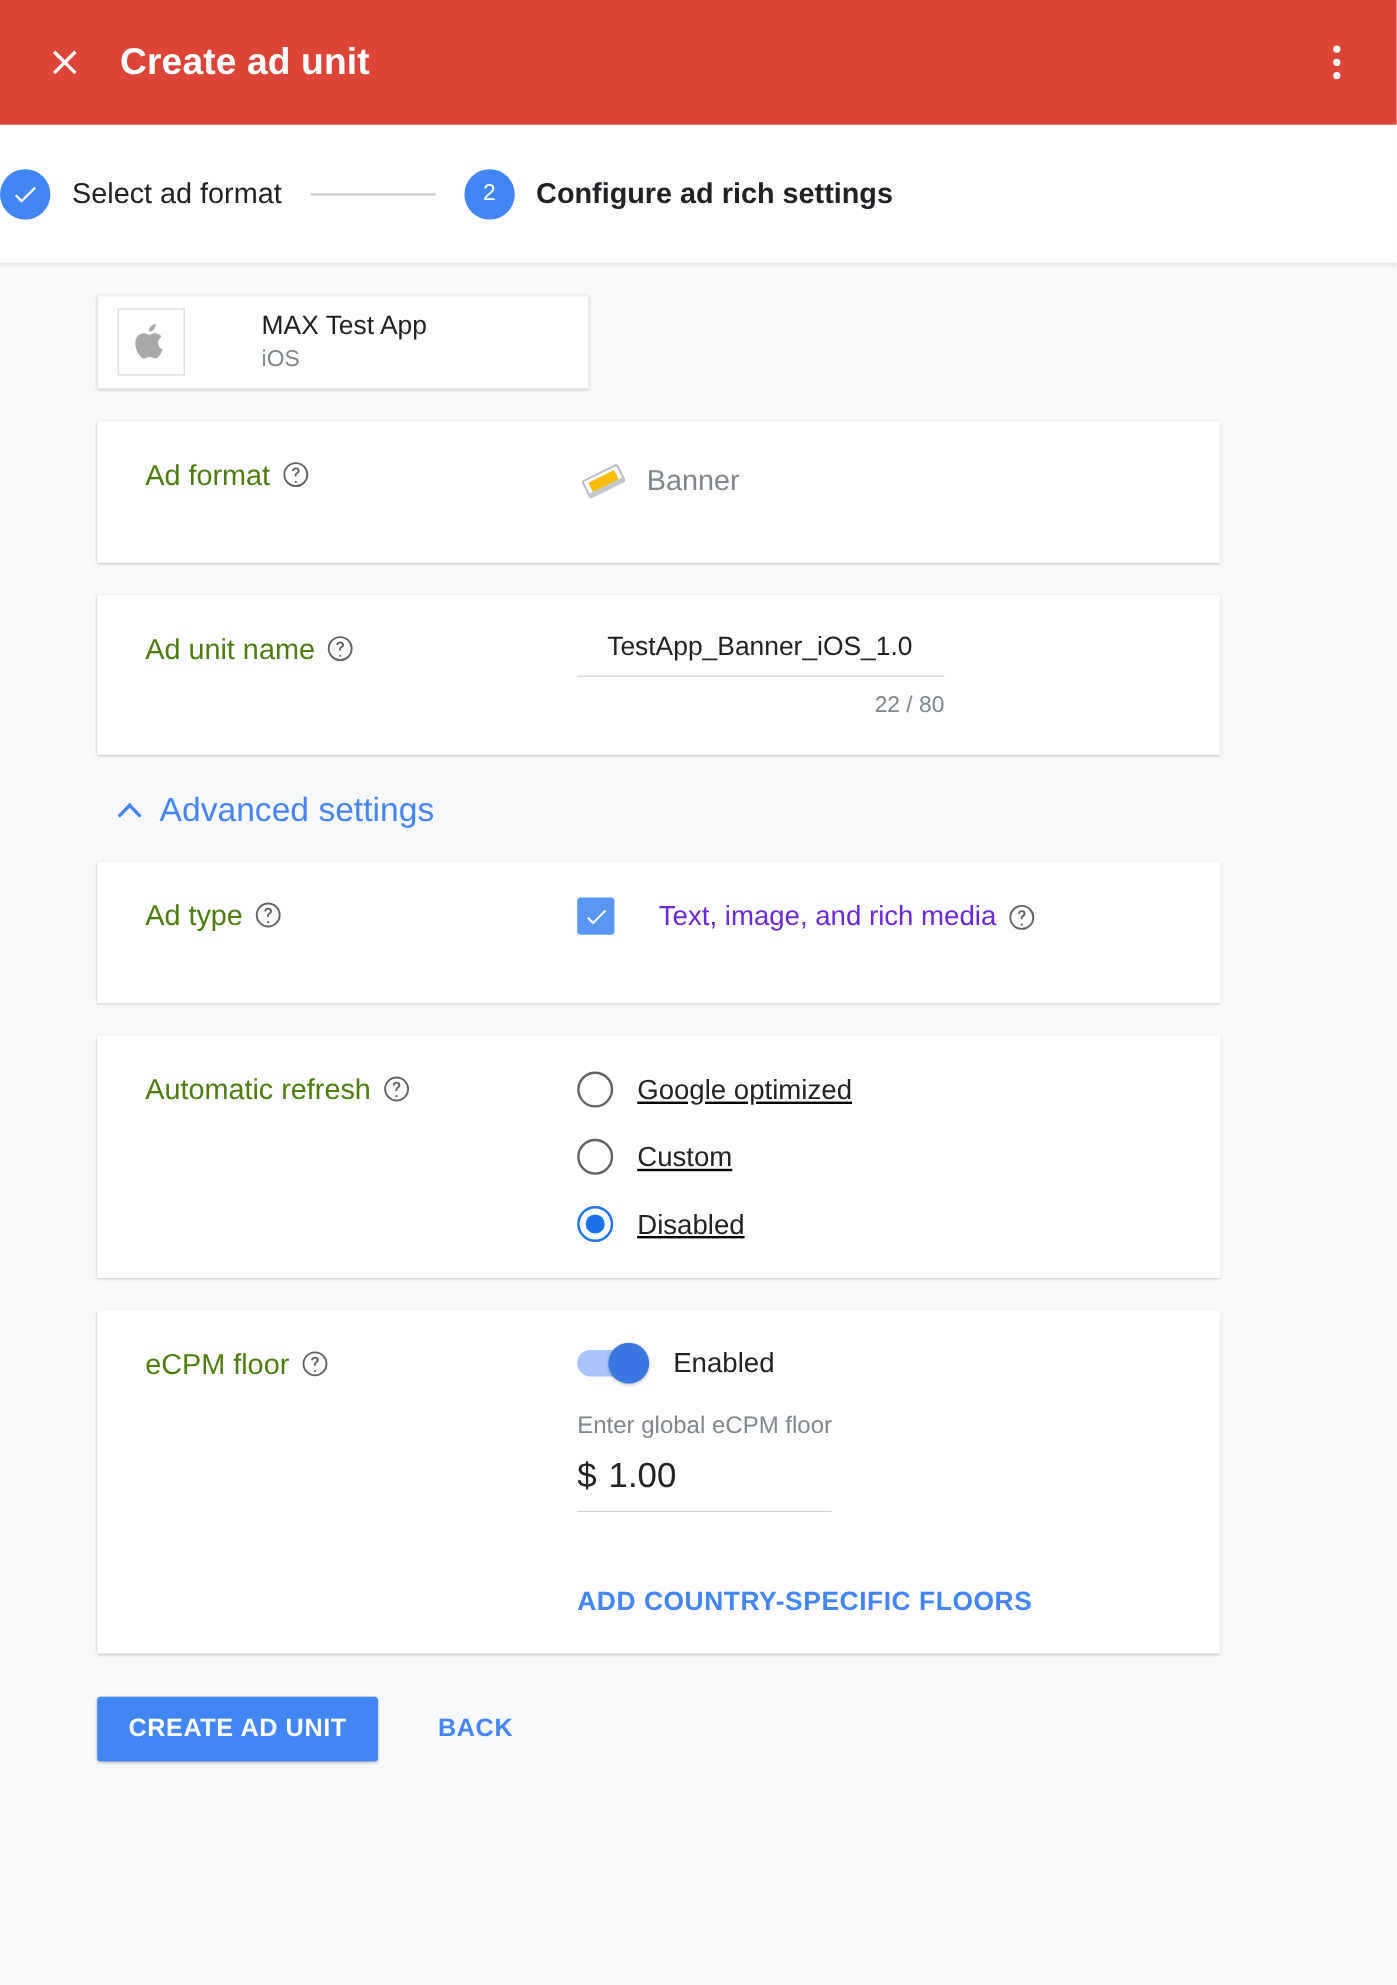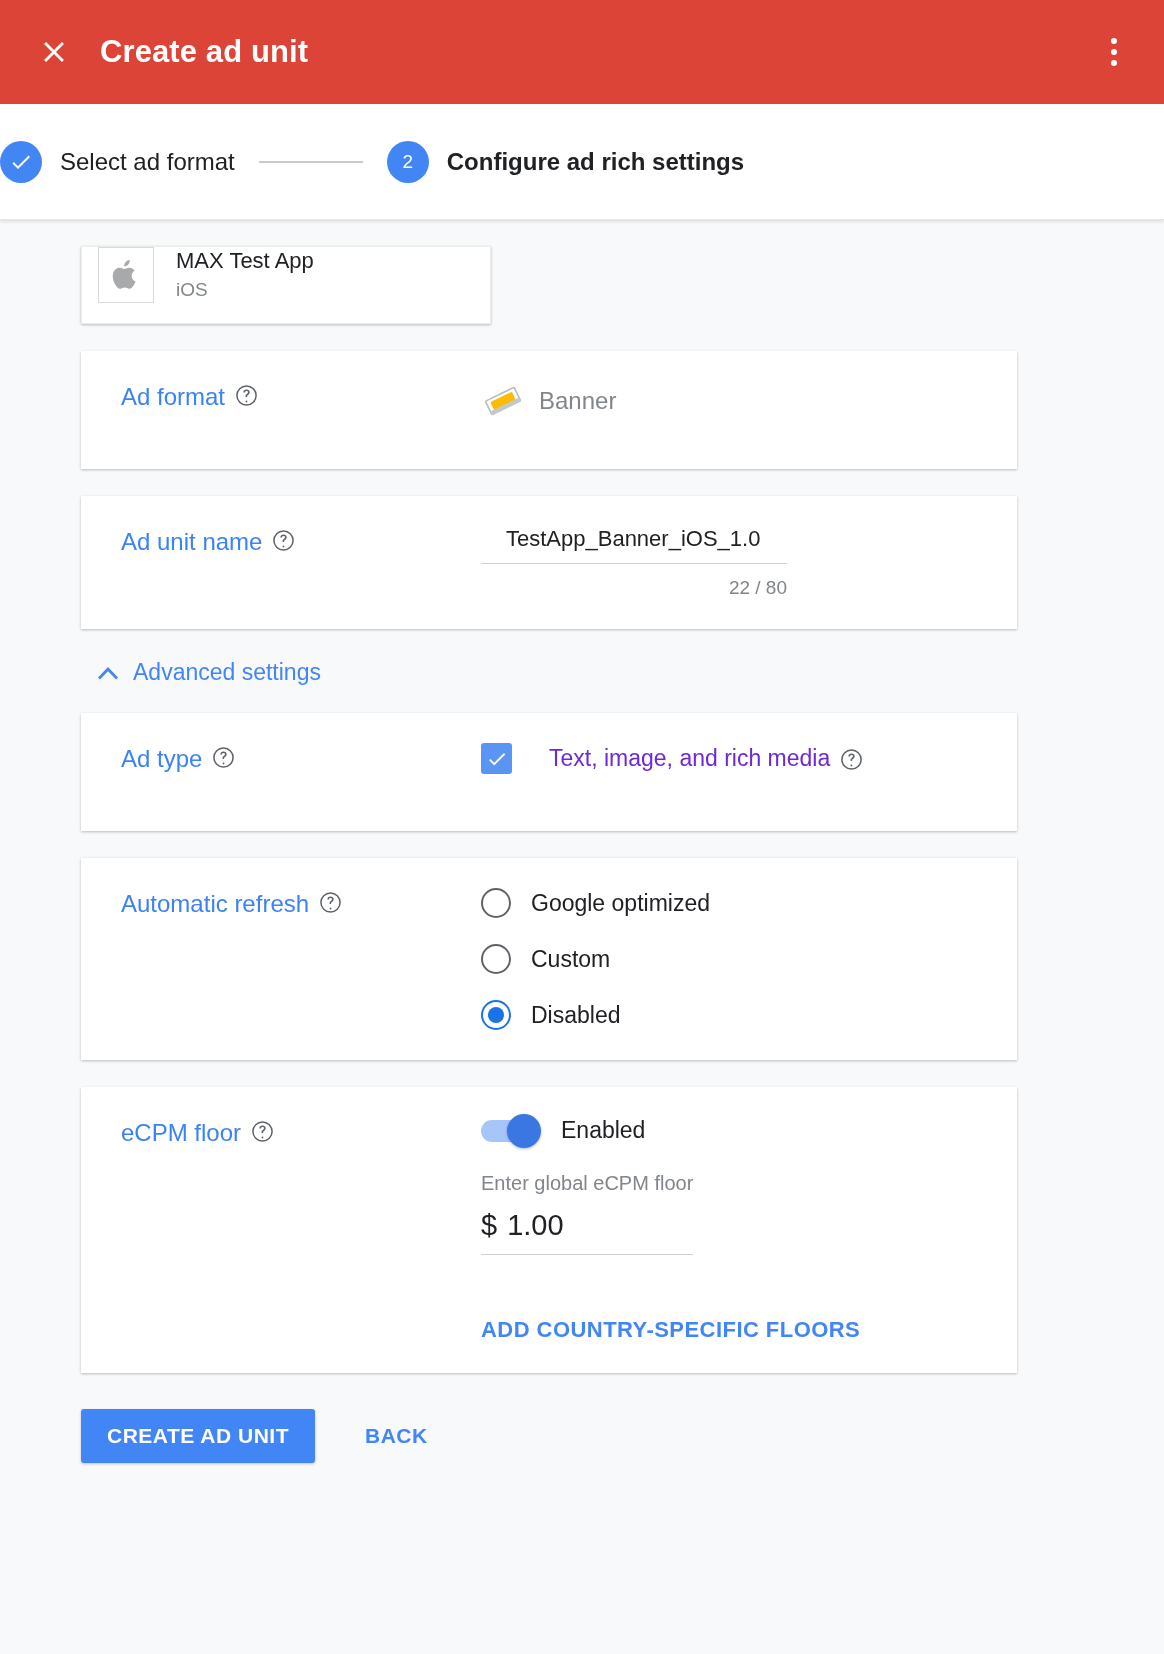--- a/index.html
+++ b/index.html
@@ -95,22 +95,24 @@
     margin: 0 auto;
     box-shadow: 0 1px 3px rgba(0,0,0,0.16), 0 1px 2px rgba(0,0,0,0.10);
   }
 
   
   .app-card {
     width: 410px;
     margin-left: 81px;
     height: 78px;
     display: flex;
+    align-items: center;
     padding-left: 16px;
     border: 1px solid #ebecec;
+    gap: 42px;
   }
   .app-icon {
     width: 56px; height: 56px;
     border: 1px solid #d7d9da;
     background: #fff;
     display: flex; align-items: center; justify-content: center;
     flex: 0 0 auto;
   }
   .app-meta { margin-left: 22px; }
   .app-name { font-size: 22px; color: #202124; line-height: 1.25; }
@@ -124,21 +126,21 @@
     display: flex;
     padding: 30px 0 30px 0;
     min-height: 118px;
   }
   .row-label {
     width: 400px;
     padding-left: 40px;
     display: flex;
     align-items: flex-start;
     font-size: 24px;
-    color: #3b82f6;
+    color: #4d7c0f;
     padding-top: 2px;
     flex: 0 0 auto;
   }
   .row-value {
     flex: 1 1 auto;
     padding-right: 30px;
   }
   .help-icon {
     display: inline-flex;
     margin-left: 10px;
@@ -175,38 +177,38 @@
     margin: 30px 0 0 97px;
     display: inline-flex;
     align-items: center;
     cursor: pointer;
     user-select: none;
   }
   .advanced .chev { width: 22px; height: 14px; flex: 0 0 auto; }
   .advanced-label {
     margin-left: 14px;
     color: #4285f4;
-    font-size: 23px;
+    font-size: 28px;
   }
 
   
   .check-item { display: flex; align-items: center; }
   .check-item + .check-item { margin-top: 26px; }
   .checkbox {
     width: 31px; height: 31px;
     border-radius: 3px;
     background: #5b95f3;
     display: flex; align-items: center; justify-content: center;
     flex: 0 0 auto;
     cursor: pointer;
   }
   .check-label { margin-left: 37px; font-size: 23px; color: #6d28d9; }
 
   
-  .radio-item { display: flex; align-items: center; }
+  .radio-item { display: flex; align-items: center; text-decoration: underline; }
   .radio-item + .radio-item { margin-top: 26px; }
   .radio {
     width: 30px; height: 30px;
     border-radius: 50%;
     border: 2px solid #5f6368;
     flex: 0 0 auto;
     display: flex; align-items: center; justify-content: center;
     cursor: pointer;
     background: #fff;
   }

